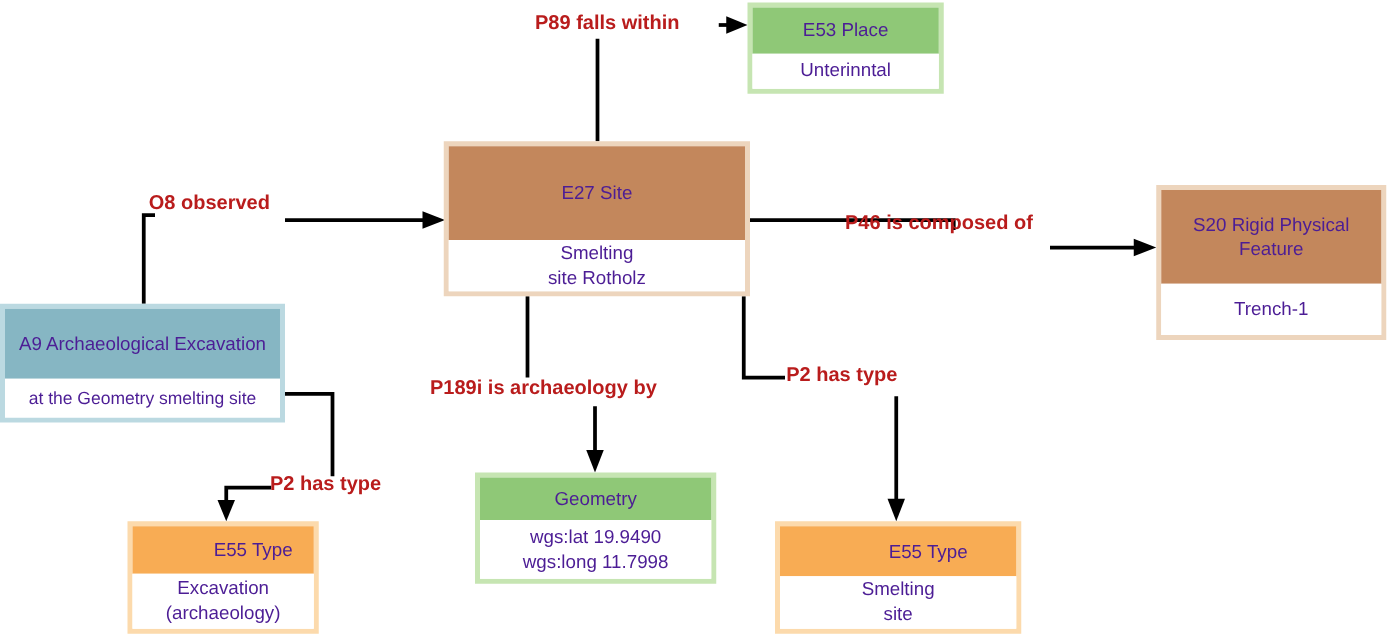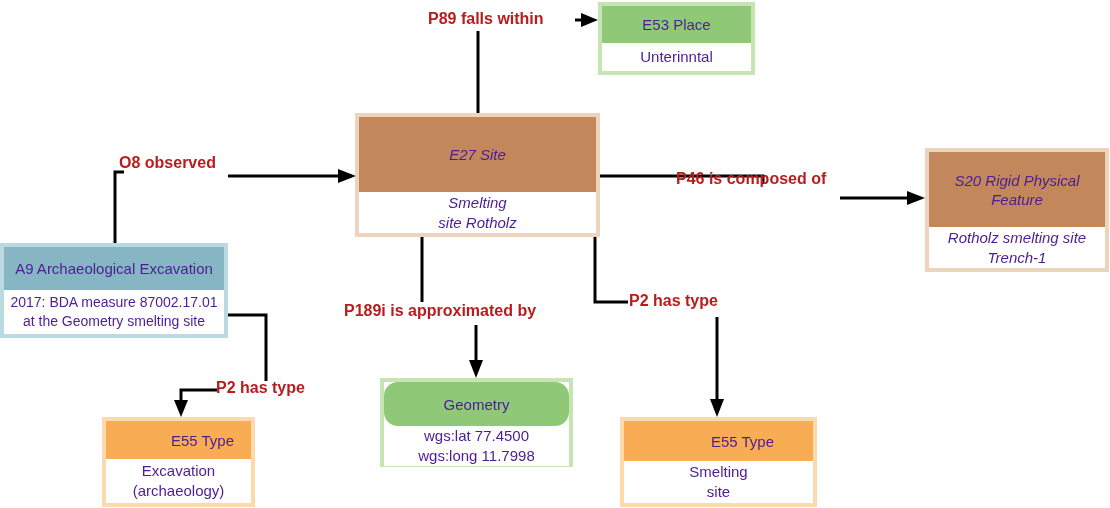--- a/index.html
+++ b/index.html
@@ -31,41 +31,41 @@
     flex:1 1 auto;
     background:#ffffff;
     display:flex;flex-direction:column;
     align-items:center;justify-content:center;
     text-align:left;line-height:20px;
   }
 
   
   .green{border-color:#c6e5b2;}
   .green .node-header{background:#8fc877;}
-  .brown{border-color:#edd5bd;font-style:italic;}
+  .brown{border-color:#edd5bd;}
   .brown .node-header{background:#c3875c;}
   .blue{border-color:#bbd9e1;}
   .blue .node-header{background:#86b6c3;}
   .orange{border-color:#fcdaac;}
   .orange .node-header{background:#f8ac54;padding-left:48px;}
 
   
   #node-place          {left:598px; top:2px;   width:157px; height:73px;}
   #node-place   .node-header{height:37px;}
   #node-site           {left:355px; top:113px; width:245px; height:124px;}
   #node-site    .node-header{height:75px;}
   #node-excavation     {left:0px;   top:243px; width:228px; height:95px;}
-  #node-excavation .node-header{height:43px;}
+  #node-excavation .node-header{height:56px;}
   #node-excavation .node-body{font-size:14px;line-height:19px;}
   #node-feature        {left:925px; top:148px; width:184px; height:124px;}
   #node-feature .node-header{height:75px;}
   #node-type-excavation{left:102px; top:417px; width:153px; height:90px;}
   #node-type-excavation .node-header{height:38px;}
   #node-geometry       {left:380px; top:378px; width:193px; height:89px;}
-  #node-geometry .node-header{height:44px;border-radius:14px;}
+  #node-geometry .node-header{height:34px;}
   #node-type-smelting  {left:620px; top:417px; width:197px; height:90px;}
   #node-type-smelting .node-header{height:40px;}
 
   .edge-label{
     position:absolute;
     font-weight:bold;
     font-size:16px;
     color:#b91c1c;
     white-space:nowrap;
     line-height:20px;
@@ -109,21 +109,21 @@
       <polygon points="925,198 907,191 907,205"></polygon>
       <polygon points="476,378 469,360 483,360"></polygon>
       <polygon points="181,417 174,400 188,400"></polygon>
       <polygon points="717,417 710,399 724,399"></polygon>
     </g>
   </svg>
 
   <div class="edge-label" id="label-p89">P89 falls within</div>
   <div class="edge-label" id="label-o8">O8 observed</div>
   <div class="edge-label" id="label-p46">P46 is composed of</div>
-  <div class="edge-label" id="label-p189i">P189i is approximated by</div>
+  <div class="edge-label" id="label-p189i">P189i is archaeology by</div>
   <div class="edge-label" id="label-p2-left">P2 has type</div>
   <div class="edge-label" id="label-p2-right">P2 has type</div>
 
   <div class="node green" id="node-place">
     <div class="node-header">
       <div>E53 Place</div>
     </div>
     <div class="node-body">
       <div>Unterinntal</div>
     </div>
@@ -137,52 +137,50 @@
       <div>Smelting</div>
       <div>site Rotholz</div>
     </div>
   </div>
 
   <div class="node blue" id="node-excavation">
     <div class="node-header">
       <div>A9 Archaeological Excavation</div>
     </div>
     <div class="node-body">
-      <div>2017: BDA measure 87002.17.01</div>
       <div>at the Geometry smelting site</div>
     </div>
   </div>
 
   <div class="node brown" id="node-feature">
     <div class="node-header">
       <div>S20 Rigid Physical</div>
       <div>Feature</div>
     </div>
     <div class="node-body">
-      <div>Rotholz smelting site</div>
       <div>Trench-1</div>
     </div>
   </div>
 
   <div class="node orange" id="node-type-excavation">
     <div class="node-header">
       <div>E55 Type</div>
     </div>
     <div class="node-body">
       <div>Excavation</div>
       <div>(archaeology)</div>
     </div>
   </div>
 
   <div class="node green" id="node-geometry">
     <div class="node-header">
       <div>Geometry</div>
     </div>
     <div class="node-body">
-      <div>wgs:lat 77.4500</div>
+      <div>wgs:lat 19.9490</div>
       <div>wgs:long 11.7998</div>
     </div>
   </div>
 
   <div class="node orange" id="node-type-smelting">
     <div class="node-header">
       <div>E55 Type</div>
     </div>
     <div class="node-body">
       <div>Smelting</div>

